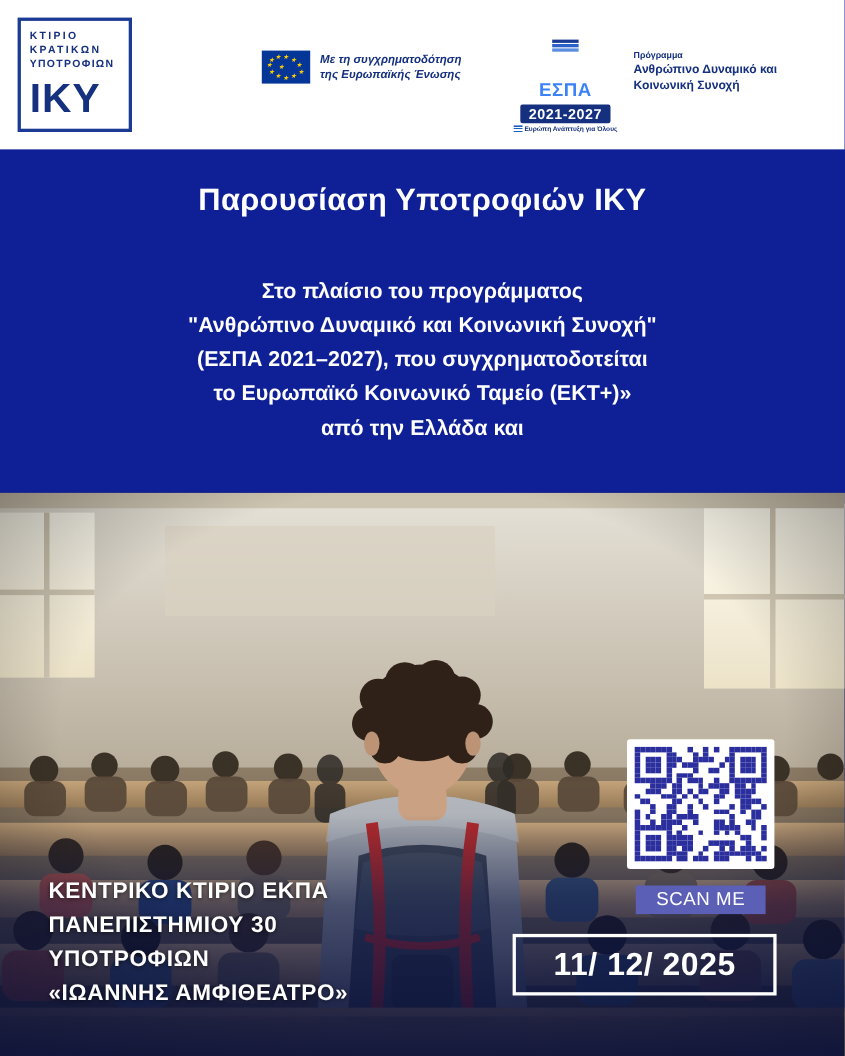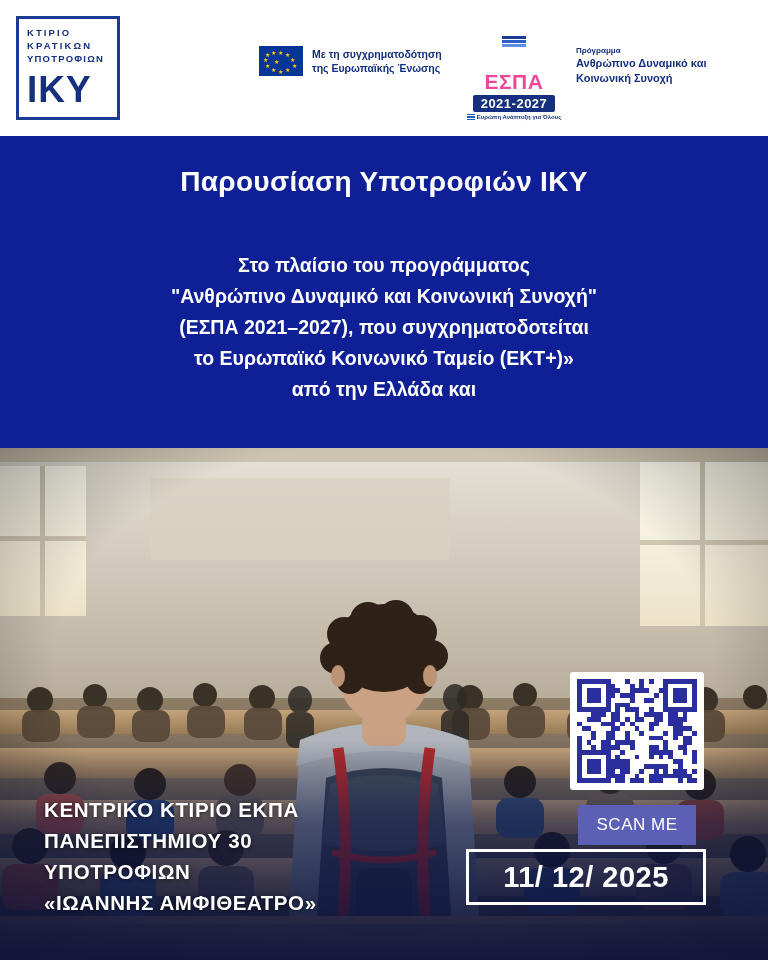--- a/index.html
+++ b/index.html
@@ -61,25 +61,26 @@
     font-weight: 700;
     color: #14307e;
     letter-spacing: 1px;
     line-height: 44px;
     margin-top: 3px;
   }
 
   
   .eu-block {
     position: absolute;
-    left: 259px;
+    left: 238px;
     top: 46px;
     display: flex;
     align-items: center;
     gap: 9px;
+    font-style: italic;
   }
   .eu-flag {
     position: relative;
     width: 44px;
     height: 30px;
     background: #043697;
     flex: none;
   }
   .eu-flag .star {
     position: absolute;
@@ -108,23 +109,23 @@
     flex-direction: column;
     gap: 1.5px;
     width: 24px;
     margin: 0 auto 1px auto;
   }
   .espa-bars i { display: block; height: 2.5px; }
   .espa-bars i:nth-child(1) { background: #1a3a94; }
   .espa-bars i:nth-child(2) { background: #2b5fc9; }
   .espa-bars i:nth-child(3) { background: #5b8ee0; }
   .espa-word {
-    font-size: 21px;
-    font-weight: 700;
-    color: #ec4899;
+    font-size: 17px;
+    font-weight: 700;
+    color: #3b82f6;
     letter-spacing: 0.5px;
     line-height: 22px;
     margin-top: 24px;
   }
   .espa-years {
     margin: 2px auto 0 auto;
     width: 82px;
     background: #14307e;
     color: #ffffff;
     font-size: 13px;
@@ -244,21 +245,21 @@
     grid-template-columns: repeat(25, 1fr);
     grid-template-rows: repeat(22, 1fr);
   }
   .qr i { background: #2b2f9e; }
 
   .scan-me {
     position: absolute;
     left: 578px;
     top: 805px;
     width: 118px;
-    height: 40px;
+    height: 26px;
     background: #5b5fb5;
     color: #ffffff;
     font-size: 17px;
     font-weight: 400;
     display: flex;
     align-items: center;
     justify-content: center;
     letter-spacing: 0.5px;
   }
 

